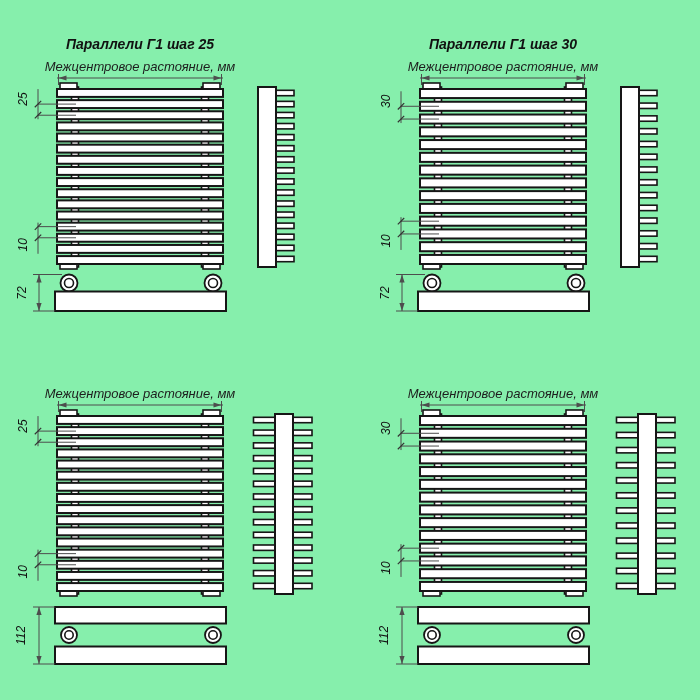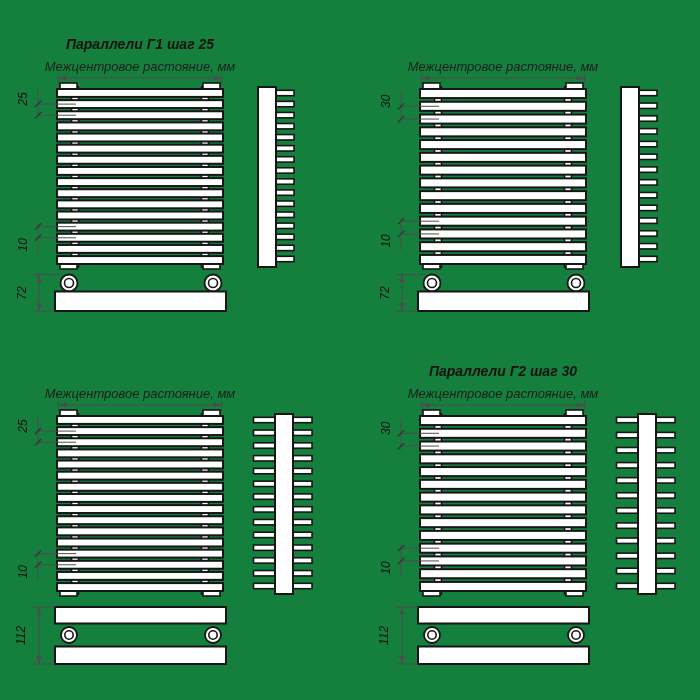--- a/index.html
+++ b/index.html
@@ -1,16 +1,16 @@
 <!DOCTYPE html>
 <html><head>
 <meta charset="utf-8">
 <style>
   html,body{margin:0;padding:0;background:#fff;}
-  #canvas{position:relative;width:700px;height:700px;background:#15803d;overflow:hidden;
+  #canvas{position:relative;width:700px;height:700px;background:#86efac;overflow:hidden;
           font-family:"Liberation Sans",sans-serif;}
   .cell{position:absolute;width:350px;height:345px;}
   .cell .title{position:absolute;top:36px;left:15px;width:250px;text-align:center;
        font-family:"Liberation Sans",sans-serif;font-style:italic;font-weight:bold;
        font-size:14px;color:#111;white-space:nowrap;}
   .cell .subtitle{position:absolute;top:59px;left:15px;width:250px;text-align:center;
        font-family:"Liberation Sans",sans-serif;font-style:italic;font-size:13px;
        color:#1d1d1d;white-space:nowrap;}
   svg.drawing{position:absolute;left:0;top:0;width:350px;height:345px;overflow:visible;}
   #c0{left:0;top:0}
@@ -103,20 +103,21 @@
           <line x1="39" y1="274.5" x2="39" y2="311" stroke="#4d4d4d" stroke-width="1"></line>
           <line x1="33" y1="274.5" x2="62" y2="274.5" stroke="#4d4d4d" stroke-width="1"></line>
           <line x1="33" y1="311" x2="55" y2="311" stroke="#4d4d4d" stroke-width="1"></line>
           <polygon points="39,274.5 36.4,282.5 41.6,282.5" fill="#4d4d4d"></polygon>
           <polygon points="39,311 36.4,303 41.6,303" fill="#4d4d4d"></polygon>
           <text x="0" y="0" transform="translate(26 293) rotate(-90)" text-anchor="middle" font-size="12" font-style="italic" font-family="&quot;Liberation Sans&quot;,sans-serif" fill="#111">72</text>
         </g>
       </svg>
   </div>
   <div class="cell" id="c1">
+    <div class="title">Параллели Г1 шаг 30</div>
     <div class="subtitle">Межцентровое растояние, мм</div>
     <svg class="drawing">
         <g>
           <line x1="57" y1="78" x2="223" y2="78" stroke="#4d4d4d" stroke-width="1"></line>
           <line x1="58.5" y1="74" x2="58.5" y2="85" stroke="#4d4d4d" stroke-width="1"></line>
           <line x1="221.5" y1="74" x2="221.5" y2="85" stroke="#4d4d4d" stroke-width="1"></line>
           <polygon points="58.5,78 66.5,75.4 66.5,80.6" fill="#4d4d4d"></polygon>
           <polygon points="221.5,78 213.5,75.4 213.5,80.6" fill="#4d4d4d"></polygon>
         </g>
         <g>
@@ -284,21 +285,20 @@
           <line x1="39" y1="280" x2="39" y2="337" stroke="#4d4d4d" stroke-width="1"></line>
           <line x1="33" y1="280" x2="55" y2="280" stroke="#4d4d4d" stroke-width="1"></line>
           <line x1="33" y1="337" x2="55" y2="337" stroke="#4d4d4d" stroke-width="1"></line>
           <polygon points="39,280 36.4,288 41.6,288" fill="#4d4d4d"></polygon>
           <polygon points="39,337 36.4,329 41.6,329" fill="#4d4d4d"></polygon>
           <text x="0" y="0" transform="translate(25 308.5) rotate(-90)" text-anchor="middle" font-size="12" font-style="italic" font-family="&quot;Liberation Sans&quot;,sans-serif" fill="#111">112</text>
         </g>
       </svg>
   </div>
   <div class="cell" id="c3">
-    <div class="title">Параллели Г2 шаг 30</div>
     <div class="subtitle">Межцентровое растояние, мм</div>
     <svg class="drawing">
         <g>
           <line x1="57" y1="78" x2="223" y2="78" stroke="#4d4d4d" stroke-width="1"></line>
           <line x1="58.5" y1="74" x2="58.5" y2="85" stroke="#4d4d4d" stroke-width="1"></line>
           <line x1="221.5" y1="74" x2="221.5" y2="85" stroke="#4d4d4d" stroke-width="1"></line>
           <polygon points="58.5,78 66.5,75.4 66.5,80.6" fill="#4d4d4d"></polygon>
           <polygon points="221.5,78 213.5,75.4 213.5,80.6" fill="#4d4d4d"></polygon>
         </g>
         <g>

